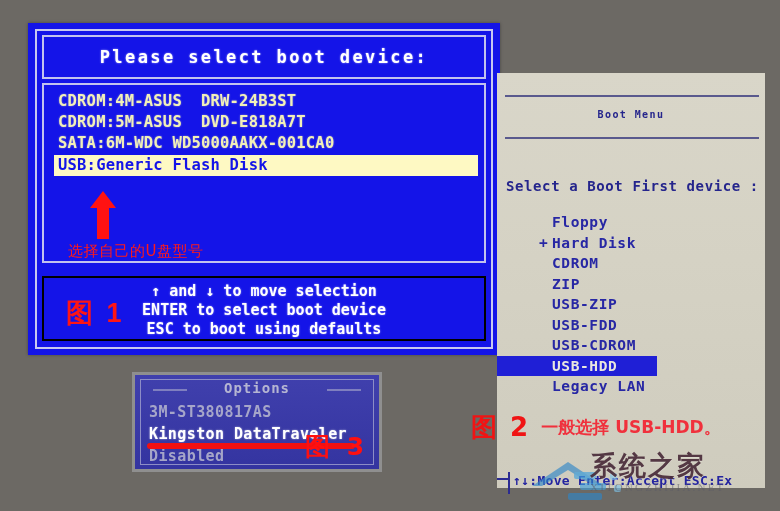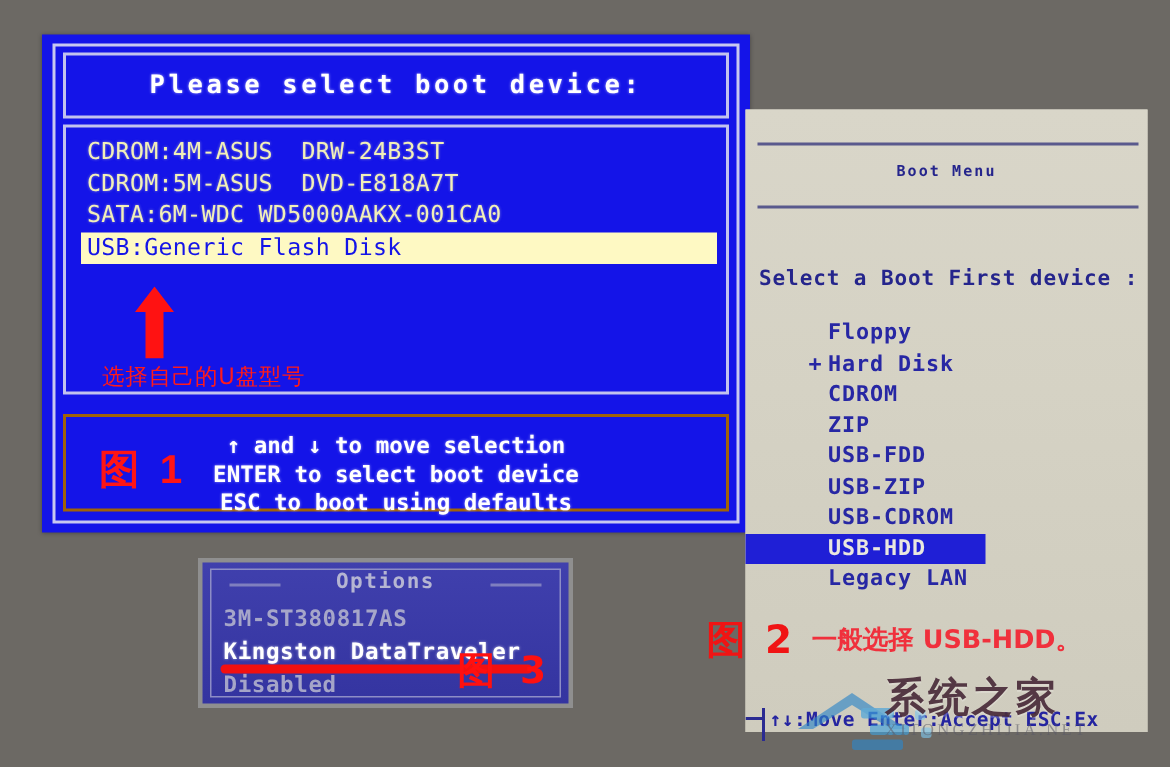--- a/index.html
+++ b/index.html
@@ -37,42 +37,42 @@
   }
   .bios-list-box{
     position:absolute;left:14px;top:60px;right:14px;height:180px;
     border:2px solid #c2c2ee;
     box-sizing:border-box;
     padding:6px 0 0 0;
   }
   .bios-row{
     color:#f2f0b8;
     font-family:"DejaVu Sans Mono","Liberation Mono",monospace;
-    font-weight:normal;font-size:15.5px;letter-spacing:.2px;
+    font-weight:bold;font-size:15.5px;letter-spacing:.2px;
     padding:0 0 0 14px;line-height:21px;white-space:pre;
     text-shadow:0 0 2px rgba(250,250,200,.5);
   }
   .bios-row.selected{
     background:#fef9c3;color:#1414e8;
     text-shadow:none;
     margin:1px 6px 1px 10px;padding-left:4px;
   }
   .red-arrow{
     position:absolute;left:62px;top:168px;width:26px;height:48px;
   }
   .cn-note{
     position:absolute;left:40px;top:219px;
     color:#ff1a1a;font-size:15px;
     font-family:"DejaVu Sans","Liberation Sans",sans-serif;
     letter-spacing:.5px;white-space:nowrap;
   }
   .bios-help-box{
     position:absolute;left:14px;top:253px;right:14px;height:65px;
-    border:2px solid #a16207;box-sizing:border-box;
-    padding-top:10px;
+    border:2px solid #000000;box-sizing:border-box;
+    padding-top:4px;
   }
   .bios-help-row{
     color:#ffffff;
     font-family:"DejaVu Sans Mono","Liberation Mono",monospace;
     font-weight:bold;font-size:15px;line-height:19px;
     text-align:center;white-space:pre;
     text-shadow:0 0 2px rgba(210,210,255,.7);
   }
   .fig-label-1{
     position:absolute;left:38px;top:277px;
@@ -236,22 +236,22 @@
     <div class="bm-title">Boot Menu</div>
     <div class="bm-rule" style="top:64px;"></div>
 
     <div class="bm-prompt">Select a Boot First device :</div>
 
     <div class="bm-list">
       <div class="bm-item"><span class="plus"></span><span>Floppy</span></div>
       <div class="bm-item"><span class="plus">+</span><span>Hard Disk</span></div>
       <div class="bm-item"><span class="plus"></span><span>CDROM</span></div>
       <div class="bm-item"><span class="plus"></span><span>ZIP</span></div>
+      <div class="bm-item"><span class="plus"></span><span>USB-ZIP</span></div>
       <div class="bm-item"><span class="plus"></span><span>USB-FDD</span></div>
-      <div class="bm-item"><span class="plus"></span><span>USB-ZIP</span></div>
       <div class="bm-item"><span class="plus"></span><span>USB-CDROM</span></div>
       <div class="bm-item selected"><span class="plus"></span><span>USB-HDD</span></div>
       <div class="bm-item"><span class="plus"></span><span>Legacy LAN</span></div>
     </div>
   </div>
 
   <div class="fig-label-2">
     <span>图 2</span>
     <span class="sub">一般选择 USB-HDD。</span>
   </div>

